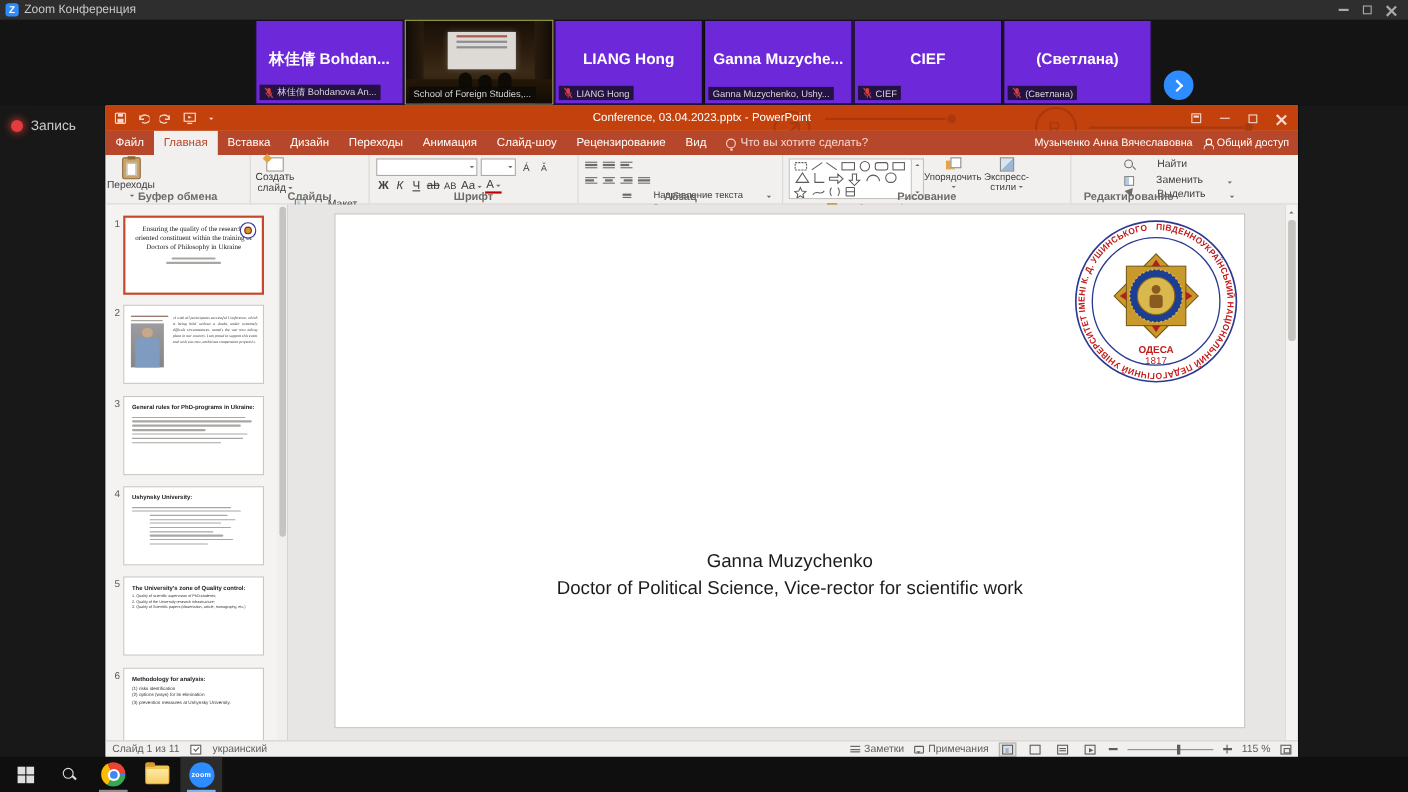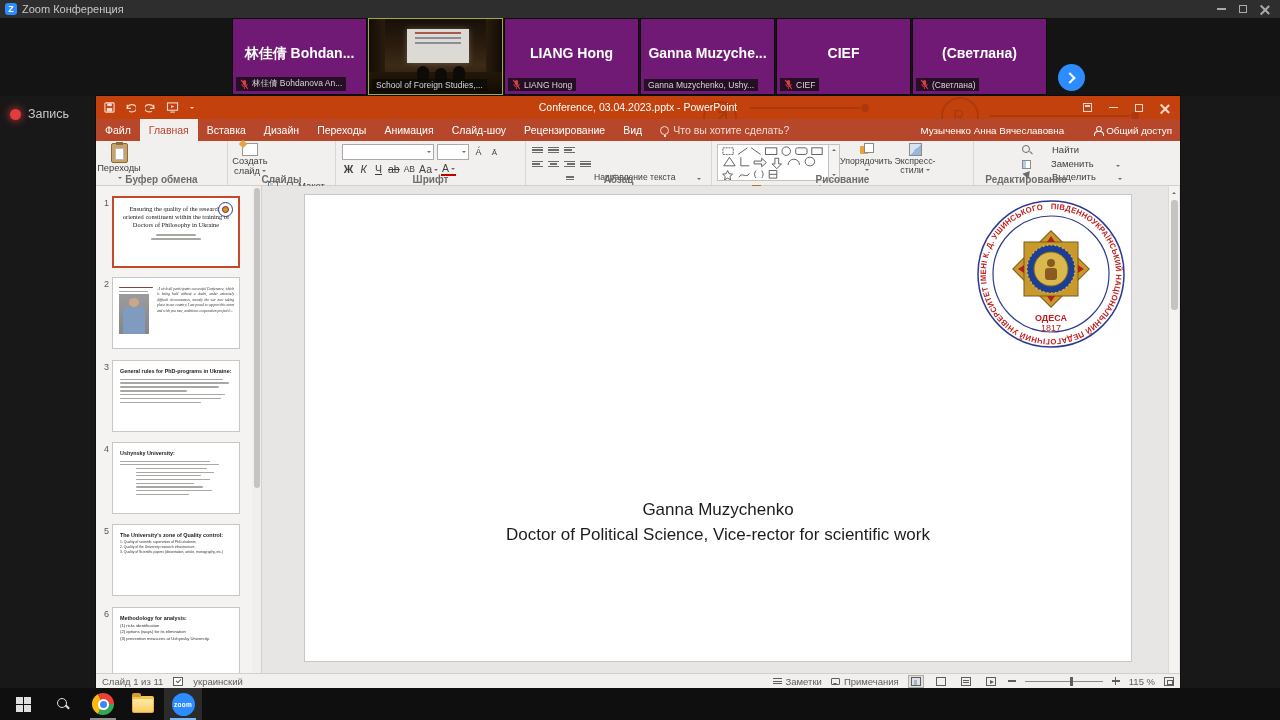--- a/index.html
+++ b/index.html
@@ -15,21 +15,21 @@
   .zwin{position:absolute;right:4px;top:0;height:18px;display:flex;}
   .zwin .wbtn{width:22px;height:18px;display:flex;align-items:center;justify-content:center;}
   .ic-min{width:9px;height:1.5px;background:#aaa;}
   .ic-max{width:8px;height:8px;border:1.2px solid #aaa;}
   .ic-x{position:relative;width:10px;height:10px;}
   .ic-x::before,.ic-x::after{content:"";position:absolute;left:4px;top:0;width:1.5px;height:12px;background:#aaa;}
   .ic-x::before{transform:rotate(45deg);}.ic-x::after{transform:rotate(-45deg);}
 
   
   .strip{position:absolute;left:0;top:18px;right:0;height:78px;background:#141414;}
-  .ptile{position:absolute;top:0;width:135px;height:77px;background:#701a75;border:1px solid #0c0c0c;}
+  .ptile{position:absolute;top:0;width:135px;height:77px;background:#6d28d9;border:1px solid #0c0c0c;}
   .ptile .pname{position:absolute;left:0;right:0;top:26px;text-align:center;color:#fff;font-size:14px;font-weight:600;
     white-space:nowrap;overflow:hidden;}
   .plabel{position:absolute;left:3px;bottom:3px;background:rgba(10,10,10,.72);color:#d6d6d6;font-size:8.5px;
     padding:1px 4px;display:flex;align-items:center;gap:3px;max-width:127px;white-space:nowrap;overflow:hidden;}
   .ptile.active{border:1px solid #9fae32;}
   
   .vroom{position:absolute;inset:0;background:linear-gradient(180deg,#171008 0%,#2b1c0e 35%,#3b2a16 62%,#1d1409 100%);overflow:hidden;}
   .vscreen{position:absolute;left:38px;top:10px;width:62px;height:34px;background:#ddd9d4;
     box-shadow:0 0 6px rgba(255,255,255,.25);}
   .vscreen i{display:block;height:2px;background:#8d8d95;margin:3px 8px 0 8px;}
@@ -60,21 +60,21 @@
   .pwin .ic-x::before,.pwin .ic-x::after{background:#f5d9d0;}
   .ic-ribopt{width:9px;height:9px;border:1.2px solid #f5d9d0;position:relative;}
   .ic-ribopt::after{content:"";position:absolute;left:1px;right:1px;top:1px;height:2px;background:#f5d9d0;}
 
   .ptabs{position:absolute;left:0;top:23px;right:0;height:22px;background:#b7472a;display:flex;align-items:stretch;color:#fff;font-size:10.5px;}
   .ptab{padding:0 9px;display:flex;align-items:center;white-space:nowrap;}
   .ptab.sel{background:#f1f0ef;color:#b7472a;}
   .tellme{display:flex;align-items:center;gap:4px;padding:0 9px;color:#f3d9d0;}
   .bulb{width:9px;height:9px;border:1.2px solid #f3d9d0;border-radius:50%;position:relative;}
   .bulb::after{content:"";position:absolute;left:2.6px;top:8px;width:2px;height:2.5px;background:#f3d9d0;}
-  .acct{position:absolute;right:8px;top:23px;height:22px;display:flex;align-items:center;gap:30px;color:#fff;font-size:9.8px;}
+  .acct{position:absolute;right:8px;top:23px;height:22px;display:flex;align-items:center;gap:10px;color:#fff;font-size:9.8px;}
   .person{width:8px;height:8px;position:relative;display:inline-block;}
   .person::before{content:"";position:absolute;left:2px;top:0;width:4px;height:4px;border-radius:50%;border:1px solid #fff;}
   .person::after{content:"";position:absolute;left:0;top:5px;width:8px;height:3.5px;border-radius:4px 4px 0 0;border:1px solid #fff;border-bottom:none;}
 
   
   .ribbon{position:absolute;left:0;top:45px;right:0;height:45px;background:#f1f0ef;border-bottom:1px solid #d2d0cd;font-size:9.5px;color:#3f3e3c;}
   .rgroup{position:absolute;top:0;bottom:0;border-right:1px solid #d9d7d4;}
   .glabel{position:absolute;bottom:0;left:0;right:0;text-align:center;font-size:10px;color:#6e6c69;font-weight:bold;}
   .bigbtn{float:left;width:46px;text-align:center;padding-top:2px;}
   .bigbtn .blab{font-size:9.3px;line-height:1.05;margin-top:1px;}

